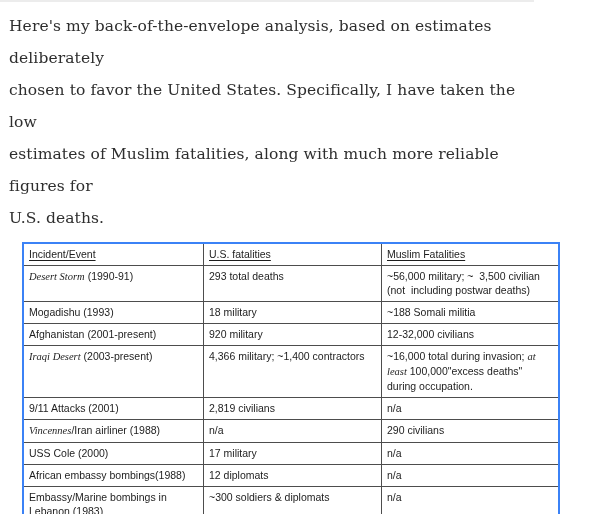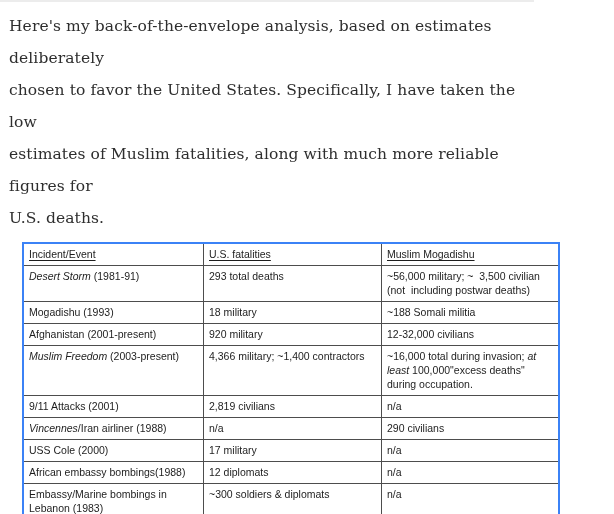--- a/index.html
+++ b/index.html
@@ -59,58 +59,59 @@
   table.fatalities th:nth-child(2),
   table.fatalities td:nth-child(2) { width: 169px; }
   table.fatalities th:nth-child(3),
   table.fatalities td:nth-child(3) { width: 168px; }
   table.fatalities tr.totals td {
     font-weight: bold;
     padding-left: 39px;
   }
   table.fatalities i {
     font-style: italic;
+    font-family: Liberation Serif, serif;
   }
 </style>
 </head>
 <body>
 
 <div class="page">
   <p class="intro">Here's my back-of-the-envelope analysis, based on estimates deliberately
 chosen to favor the United States. Specifically, I have taken the low
 estimates of Muslim fatalities, along with much more reliable figures for
 U.S. deaths.</p>
 
   <table class="fatalities">
     <thead>
         <tr>
           <th>Incident/Event</th>
           <th>U.S. fatalities</th>
-          <th>Muslim Mogadishu</th>
+          <th>Muslim Fatalities</th>
         </tr>
       </thead>
     <tbody>
         <tr>
-          <td><i>Desert Storm</i><span> (1981-91)</span></td>
+          <td><i>Desert Storm</i><span> (1990-91)</span></td>
           <td><span>293 total deaths</span></td>
           <td><span>~56,000 military; ~  3,500 civilian
 (not  including postwar deaths)</span></td>
         </tr>
         <tr>
           <td><span>Mogadishu (1993)</span></td>
           <td><span>18 military</span></td>
           <td><span>~188 Somali militia</span></td>
         </tr>
         <tr>
           <td><span>Afghanistan (2001-present)</span></td>
           <td><span>920 military</span></td>
           <td><span>12-32,000 civilians</span></td>
         </tr>
         <tr>
-          <td><i>Muslim Freedom</i><span> (2003-present)</span></td>
+          <td><i>Iraqi Desert</i><span> (2003-present)</span></td>
           <td><span>4,366 military; ~1,400 contractors</span></td>
           <td><span>~16,000 total during invasion; </span><i>at
 least</i><span> 100,000"excess deaths"
 during occupation.</span></td>
         </tr>
         <tr>
           <td><span>9/11 Attacks (2001)</span></td>
           <td><span>2,819 civilians</span></td>
           <td><span>n/a</span></td>
         </tr>

